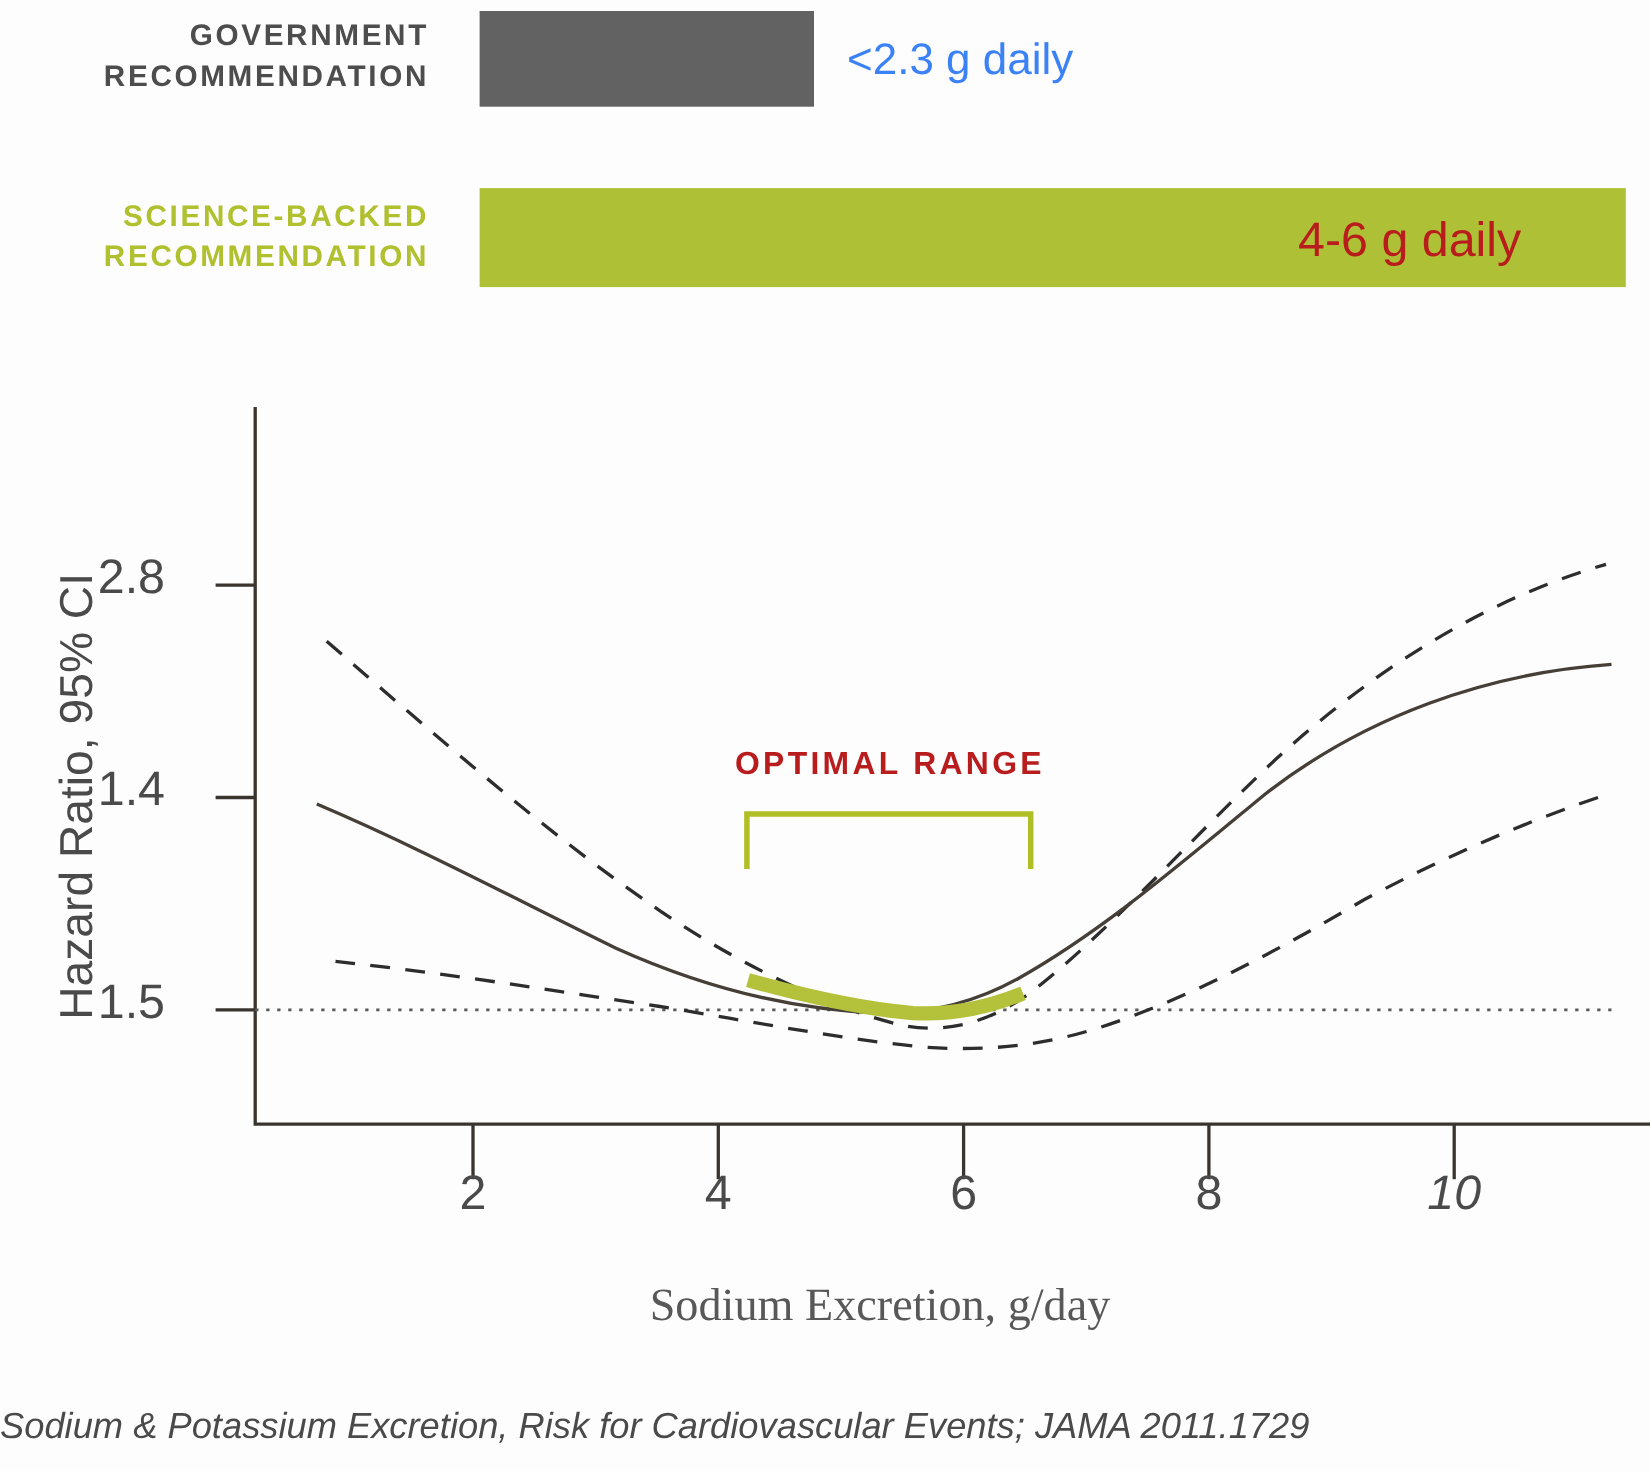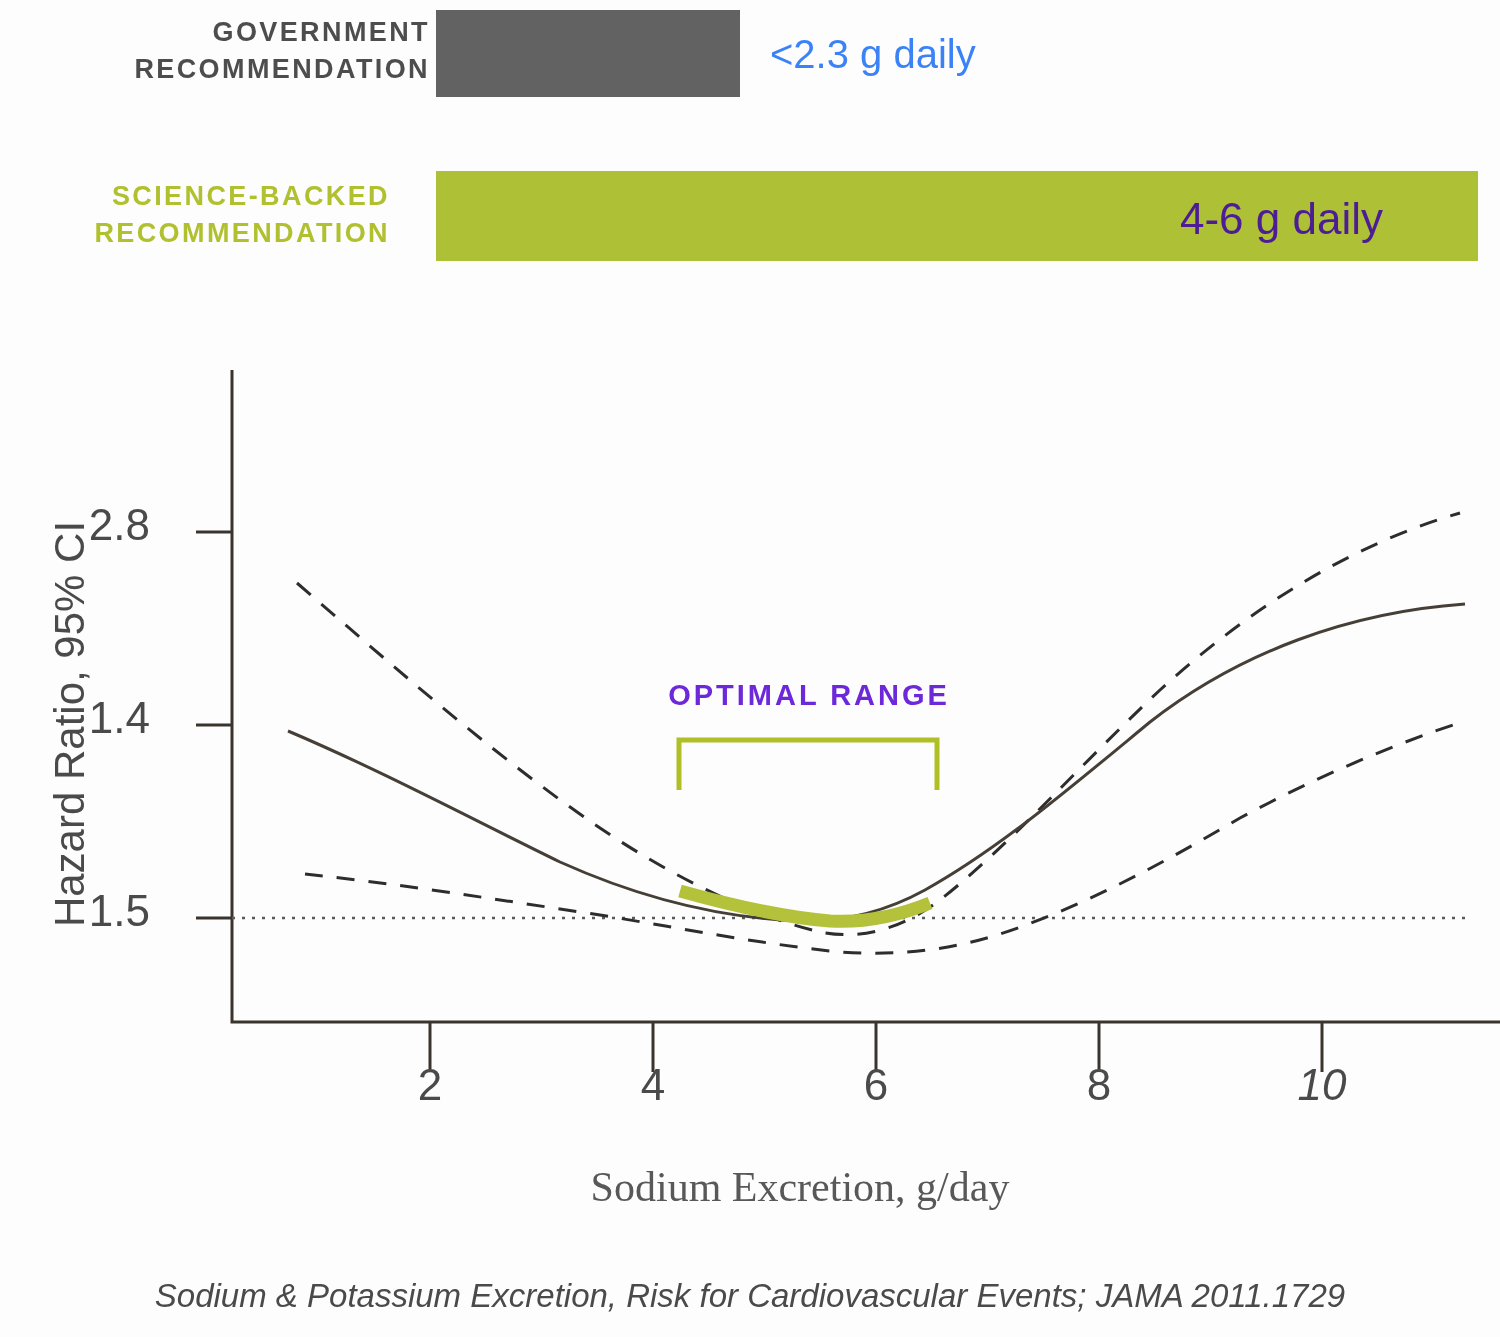--- a/index.html
+++ b/index.html
@@ -26,21 +26,20 @@
     letter-spacing: 2.4px;
     font-size: 27px;
     line-height: 37px;
     text-transform: uppercase;
   }
   #gov-label {
     left: 0px;
     top: 14px;
     width: 390px;
     color: #4d4d4d;
-    padding-left: 40px;
   }
   #sci-label {
     left: 0px;
     top: 178px;
     width: 390px;
     color: #b0c02f;
   }
   .rec-bar {
     position: absolute;
   }
@@ -65,21 +64,21 @@
     letter-spacing: 0px;
   }
   #gov-value {
     left: 770px;
     top: 32px;
   }
   #sci-value {
     left: 1180px;
     top: 194px;
     font-size: 44px;
-    color: #4c1d95;
+    color: #b91c1c;
   }
 
   
   #chart {
     position: absolute;
     left: 0;
     top: 0;
     width: 1500px;
     height: 1337px;
   }
@@ -154,31 +153,31 @@
     color: #585858;
     font-size: 42px;
     font-family: Liberation Serif, serif;
   }
   #optimal-text {
     position: absolute;
     left: 604px;
     top: 679px;
     width: 410px;
     text-align: center;
-    color: #6d28d9;
+    color: #b91c1c;
     font-size: 29px;
     font-weight: bold;
     letter-spacing: 3px;
   }
   #caption {
     position: absolute;
     left: 0px;
     top: 1277px;
     width: 1500px;
-    text-align: center;
+    text-align: left;
     font-style: italic;
     font-size: 33px;
     color: #4a4a4a;
   }
 </style>
 </head>
 <body>
 
 <div id="page">
 

